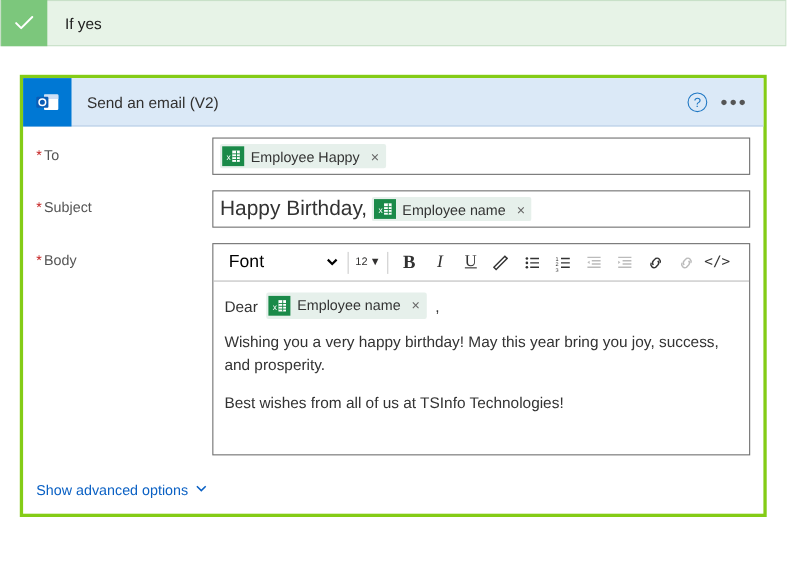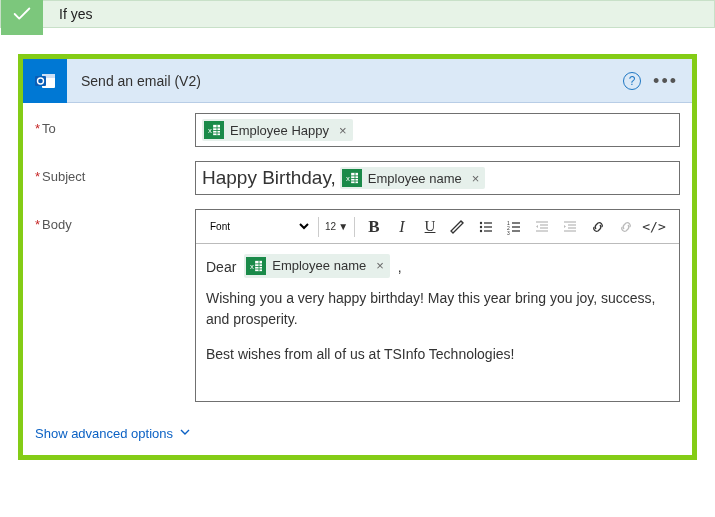--- a/index.html
+++ b/index.html
@@ -7,37 +7,37 @@
     margin: 0;
     font-family: "Segoe UI", Arial, sans-serif;
     font-size: 13px;
     color: #323130;
     background: #fff;
     width: 715px;
   }
   .if-bar {
     background: #e7f3e7;
     border: 1px solid #c8e0c8;
-    height: 28px;
+    height: 42px;
     display: flex;
     align-items: center;
   }
   .if-check {
     width: 42px;
     height: 42px;
     background: #7cc77c;
     display: flex;
     align-items: center;
     justify-content: center;
   }
   .if-check svg { width: 22px; height: 22px; }
   .if-title { padding-left: 16px; font-size: 14px; color: #222; }
 
   .card {
-    border: 5px solid #84cc16;
+    border: 3px solid #84cc16;
     margin: 26px 18px 0 18px;
     background: #fff;
   }
   .card-header {
     background: #dbe9f7;
     border-bottom: 1px solid #b8cde6;
     display: flex;
     align-items: center;
     height: 44px;
   }
@@ -99,21 +99,21 @@
   .rte-toolbar {
     border-bottom: 1px solid #bbb;
     height: 34px;
     display: flex;
     align-items: center;
     padding: 0 6px;
     gap: 2px;
   }
   .rte-sel {
     border: none;
-    font-size: 10px;
+    font-size: 16px;
     padding: 2px 4px;
     background: transparent;
   }
   .font-sel { width: 110px; }
   .rte-sep { width:1px; background:#ccc; height:20px; margin:0 4px; }
   .rte-btn {
     width: 26px; height: 26px;
     display:flex;align-items:center;justify-content:center;
     cursor:pointer; color:#333; font-size:15px;
   }

